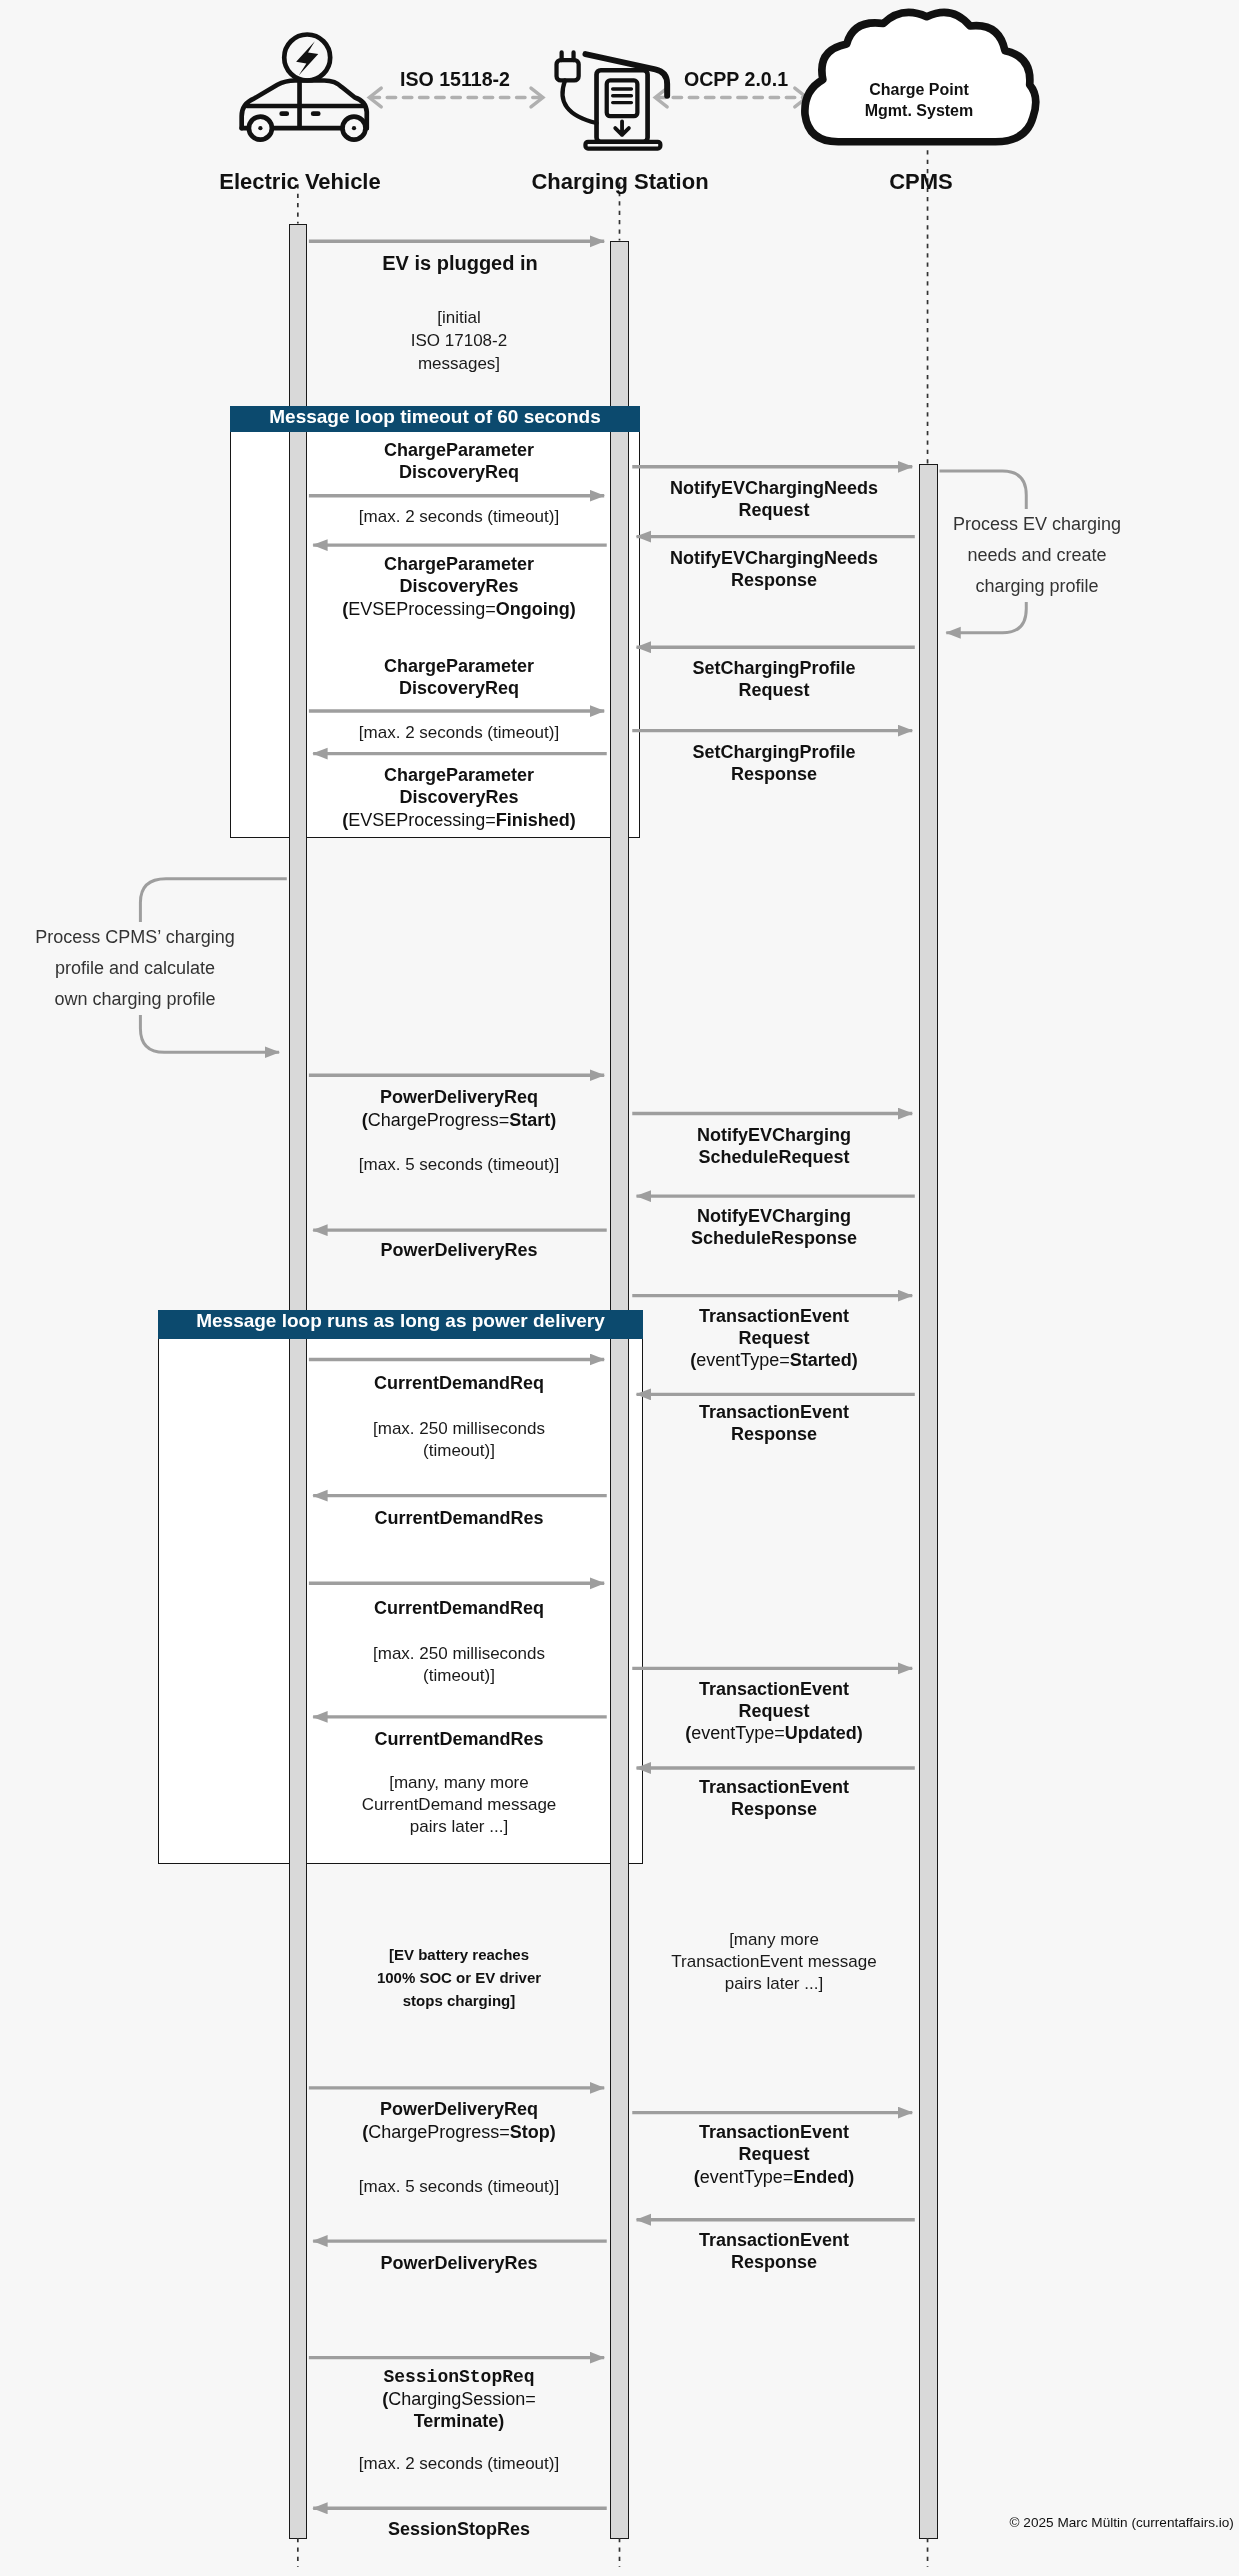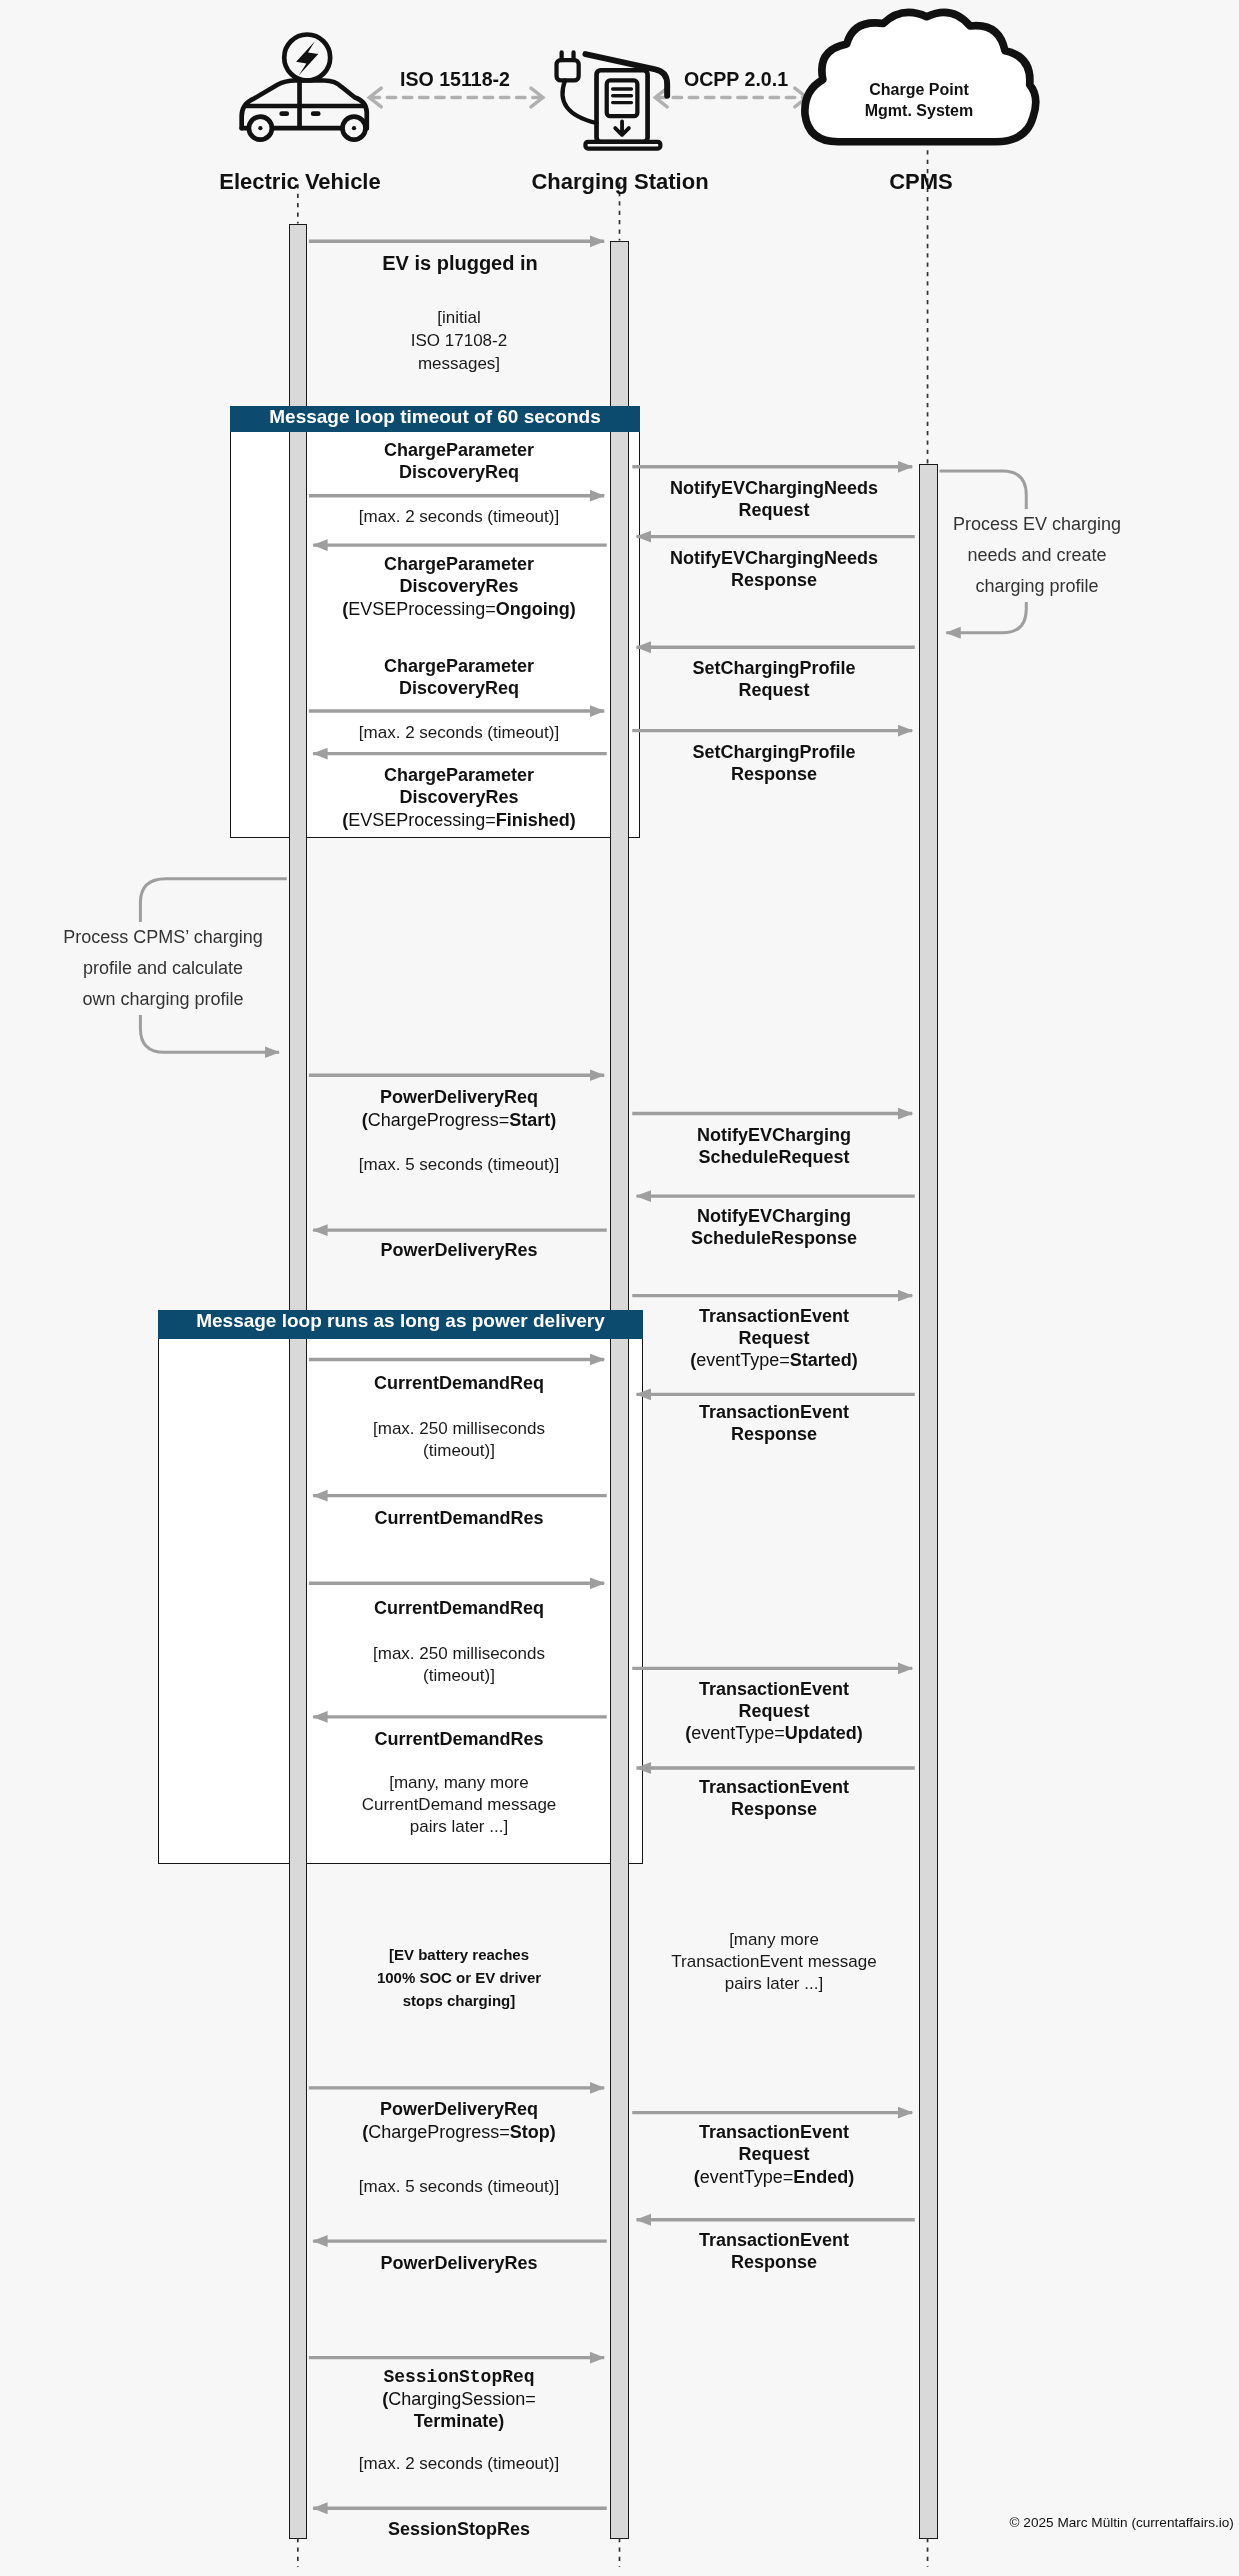--- a/index.html
+++ b/index.html
@@ -244,20 +244,20 @@
 
   <div class="t msg" style="left:774px;top:2121px;">TransactionEvent
 Request</div>
   <div class="t msg" style="left:774px;top:2166px;"><span>(</span><span class="rg">eventType=</span><span>Ended)</span></div>
   <div class="t msg" style="left:774px;top:2229px;">TransactionEvent
 Response</div>
 
   <div class="t side-note" style="left:1037px;top:509px;">Process EV charging
 needs and create
 charging profile</div>
-  <div class="t side-note" style="left:135px;top:922px;margin-left:28px;">Process CPMS’ charging
+  <div class="t side-note" style="left:135px;top:922px;">Process CPMS’ charging
 profile and calculate
 own charging profile</div>
 
   <div class="copyright">© 2025 Marc Mültin (currentaffairs.io)</div>
 
 </div>
 
 
 </body></html>

